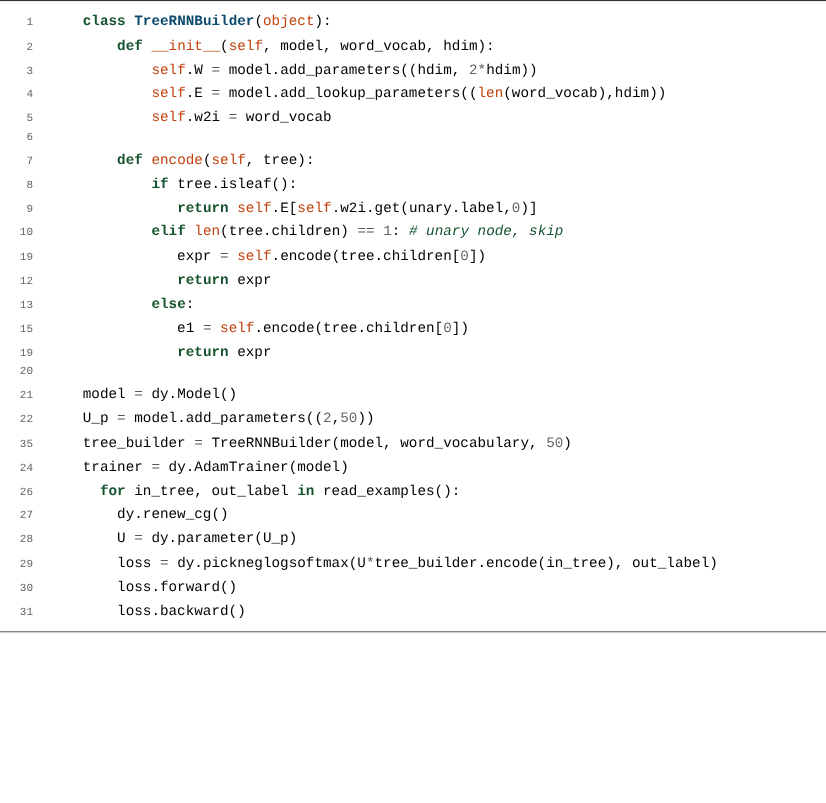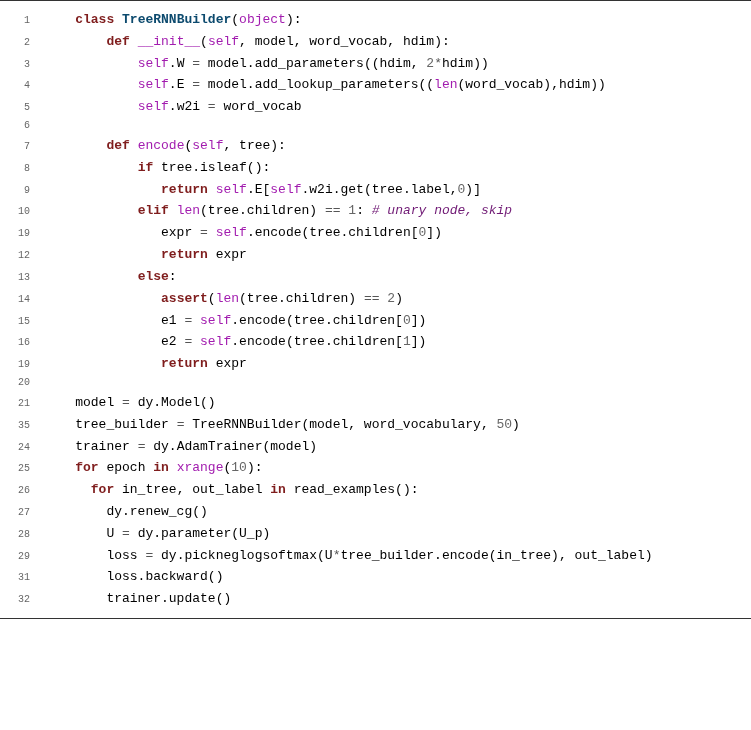--- a/index.html
+++ b/index.html
@@ -27,26 +27,26 @@
     color: #666;
     font-size: 10px;
     padding-right: 14px;
     flex-shrink: 0;
     user-select: none;
   }
   .code {
     white-space: pre;
     flex: 1;
   }
-  .kw    { color: #7f1d1d; font-weight: bold; }   
+  .kw    { color: #14532d; font-weight: bold; }   
   .cls   { color: #0c4a6e; font-weight: bold; }   
-  .fn    { color: #a21caf; }                       
+  .fn    { color: #c2410c; }                       
   .num   { color: #666666; }                       
   .op    { color: #555555; }                       
-  .cmt   { color: #701a75; font-style: italic; }   
+  .cmt   { color: #14532d; font-style: italic; }   
 </style>
 </head>
 <body>
 
 <div class="code-block" id="code-block">
     <div class="line">
       <span class="lineno">1</span>
       <span class="code"><span>    </span><span class="kw">class</span><span> </span><span class="cls">TreeRNNBuilder</span><span>(</span><span class="fn">object</span><span>):</span></span>
     </div>
     <div class="line">
@@ -72,91 +72,83 @@
     <div class="line">
       <span class="lineno">7</span>
       <span class="code"><span>        </span><span class="kw">def</span><span> </span><span class="fn">encode</span><span>(</span><span class="fn">self</span><span>, tree):</span></span>
     </div>
     <div class="line">
       <span class="lineno">8</span>
       <span class="code"><span>            </span><span class="kw">if</span><span> tree.isleaf():</span></span>
     </div>
     <div class="line">
       <span class="lineno">9</span>
-      <span class="code"><span>               </span><span class="kw">return</span><span> </span><span class="fn">self</span><span>.E[</span><span class="fn">self</span><span>.w2i.get(tree.label,</span><span class="num">0</span><span>)]</span></span>
+      <span class="code"><span>               </span><span class="kw">return</span><span> </span><span class="fn">self</span><span>.E[</span><span class="fn">self</span><span>.w2i.get(unary.label,</span><span class="num">0</span><span>)]</span></span>
     </div>
     <div class="line">
       <span class="lineno">10</span>
       <span class="code"><span>            </span><span class="kw">elif</span><span> </span><span class="fn">len</span><span>(tree.children) </span><span class="op">==</span><span> </span><span class="num">1</span><span>: </span><span class="cmt"># unary node, skip</span></span>
     </div>
     <div class="line">
       <span class="lineno">19</span>
       <span class="code"><span>               expr </span><span class="op">=</span><span> </span><span class="fn">self</span><span>.encode(tree.children[</span><span class="num">0</span><span>])</span></span>
     </div>
     <div class="line">
       <span class="lineno">12</span>
       <span class="code"><span>               </span><span class="kw">return</span><span> expr</span></span>
     </div>
     <div class="line">
       <span class="lineno">13</span>
       <span class="code"><span>            </span><span class="kw">else</span><span>:</span></span>
     </div>
     <div class="line">
-      <span class="lineno">14</span>
-      <span class="code"><span>               </span><span class="kw">assert</span><span>(</span><span class="fn">len</span><span>(tree.children) </span><span class="op">==</span><span> </span><span class="num">2</span><span>)</span></span>
-    </div>
-    <div class="line">
       <span class="lineno">15</span>
       <span class="code"><span>               e1 </span><span class="op">=</span><span> </span><span class="fn">self</span><span>.encode(tree.children[</span><span class="num">0</span><span>])</span></span>
-    </div>
-    <div class="line">
-      <span class="lineno">16</span>
-      <span class="code"><span>               e2 </span><span class="op">=</span><span> </span><span class="fn">self</span><span>.encode(tree.children[</span><span class="num">1</span><span>])</span></span>
     </div>
     <div class="line">
       <span class="lineno">19</span>
       <span class="code"><span>               </span><span class="kw">return</span><span> expr</span></span>
     </div>
     <div class="line">
       <span class="lineno">20</span>
       <span class="code"><span></span></span>
     </div>
     <div class="line">
       <span class="lineno">21</span>
       <span class="code"><span>    model </span><span class="op">=</span><span> dy.Model()</span></span>
     </div>
     <div class="line">
+      <span class="lineno">22</span>
+      <span class="code"><span>    U_p </span><span class="op">=</span><span> model.add_parameters((</span><span class="num">2</span><span>,</span><span class="num">50</span><span>))</span></span>
+    </div>
+    <div class="line">
       <span class="lineno">35</span>
       <span class="code"><span>    tree_builder </span><span class="op">=</span><span> TreeRNNBuilder(model, word_vocabulary, </span><span class="num">50</span><span>)</span></span>
     </div>
     <div class="line">
       <span class="lineno">24</span>
       <span class="code"><span>    trainer </span><span class="op">=</span><span> dy.AdamTrainer(model)</span></span>
-    </div>
-    <div class="line">
-      <span class="lineno">25</span>
-      <span class="code"><span>    </span><span class="kw">for</span><span> epoch </span><span class="kw">in</span><span> </span><span class="fn">xrange</span><span>(</span><span class="num">10</span><span>):</span></span>
     </div>
     <div class="line">
       <span class="lineno">26</span>
       <span class="code"><span>      </span><span class="kw">for</span><span> in_tree, out_label </span><span class="kw">in</span><span> read_examples():</span></span>
     </div>
     <div class="line">
       <span class="lineno">27</span>
       <span class="code"><span>        dy.renew_cg()</span></span>
     </div>
     <div class="line">
       <span class="lineno">28</span>
       <span class="code"><span>        U </span><span class="op">=</span><span> dy.parameter(U_p)</span></span>
     </div>
     <div class="line">
       <span class="lineno">29</span>
       <span class="code"><span>        loss </span><span class="op">=</span><span> dy.pickneglogsoftmax(U</span><span class="op">*</span><span>tree_builder.encode(in_tree), out_label)</span></span>
     </div>
     <div class="line">
+      <span class="lineno">30</span>
+      <span class="code"><span>        loss.forward()</span></span>
+    </div>
+    <div class="line">
       <span class="lineno">31</span>
       <span class="code"><span>        loss.backward()</span></span>
-    </div>
-    <div class="line">
-      <span class="lineno">32</span>
-      <span class="code"><span>        trainer.update()</span></span>
     </div>
   </div>
 
 </body></html>

